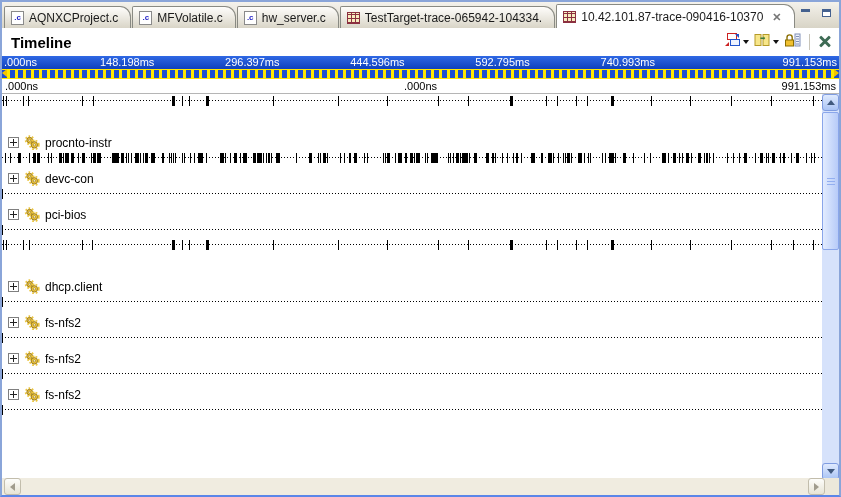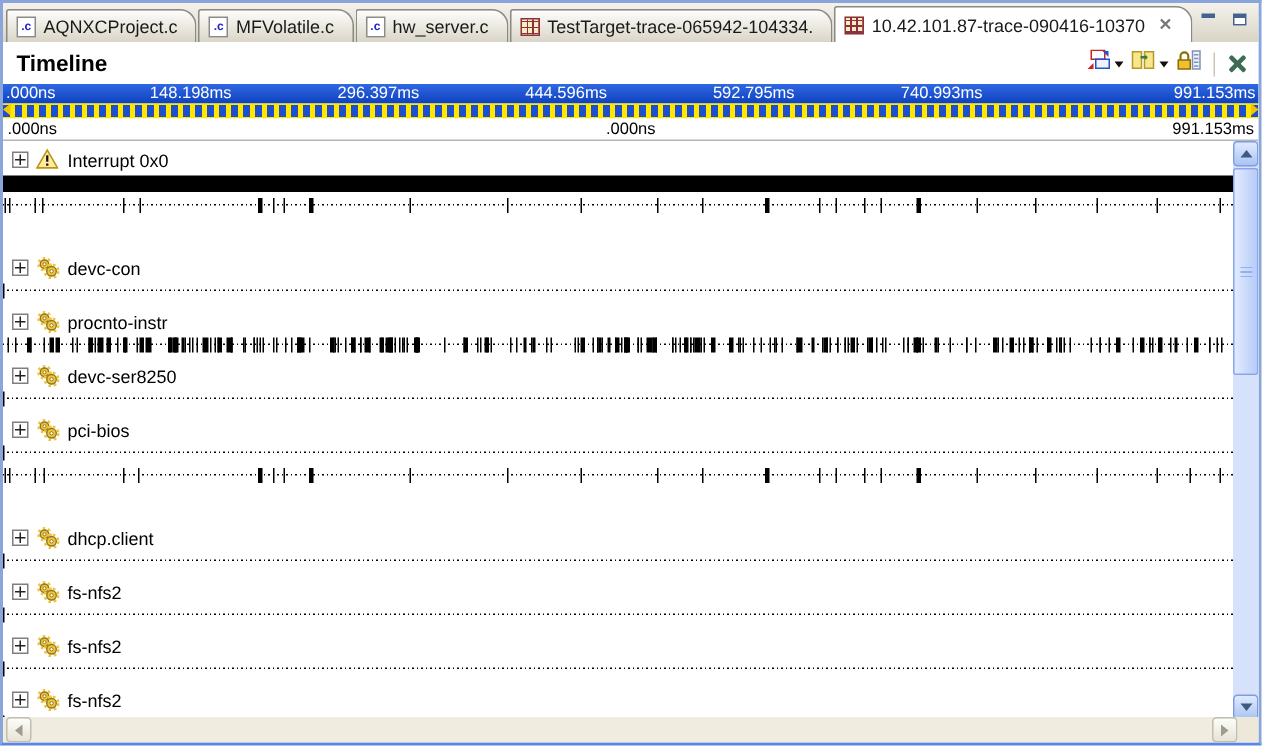--- a/index.html
+++ b/index.html
@@ -183,32 +183,20 @@
 
   <div class="subruler">
     <span class="sl">.000ns</span>
     <span class="sc">.000ns</span>
     <span class="sr">991.153ms</span>
   </div>
 
   <div class="content">
     <div id="rows">
         <div class="rowblock">
-          <div class="row-label">
-            <span class="plusbox"></span>
-            <span class="rowicon"><svg width="15" height="14" viewBox="0 0 14 13">
-                <path d="M7 1 L13.4 12 H0.6 Z" fill="#ffec9e" stroke="#b99712"></path>
-                <rect x="6.3" y="4.2" width="1.4" height="4" fill="#111"></rect>
-                <rect x="6.3" y="9.3" width="1.4" height="1.4" fill="#111"></rect>
-              </svg></span>
-            <span>Interrupt 0x0</span>
-          </div>
-          <div class="trace solid"></div>
-        </div>
-        <div class="rowblock">
           <div class="trace dotted">
             <span class="tick" style="left: 0.1%;"></span>
             <span class="tick" style="left: 0.5%;"></span>
             <span class="tick" style="left: 2.6%;"></span>
             <span class="tick" style="left: 3.2%;"></span>
             <span class="tick" style="left: 9.7%;"></span>
             <span class="tick" style="left: 11.1%;"></span>
             <span class="tick thick" style="left: 20.7%;"></span>
             <span class="tick" style="left: 22%;"></span>
             <span class="tick" style="left: 22.8%;"></span>
@@ -222,37 +210,20 @@
             <span class="tick" style="left: 66.3%;"></span>
             <span class="tick" style="left: 67.7%;"></span>
             <span class="tick" style="left: 70%;"></span>
             <span class="tick" style="left: 71.3%;"></span>
             <span class="tick thick" style="left: 74.3%;"></span>
             <span class="tick" style="left: 79.1%;"></span>
             <span class="tick" style="left: 83.9%;"></span>
             <span class="tick" style="left: 88.9%;"></span>
             <span class="tick" style="left: 93.8%;"></span>
             <span class="tick" style="left: 98.9%;"></span>
-          </div>
-        </div>
-        <div class="rowblock">
-          <div class="row-label">
-            <span class="plusbox"></span>
-            <span class="rowicon"><svg width="16" height="15" viewBox="0 0 16 16">
-                <circle cx="5.5" cy="5.5" r="4.3" fill="none" stroke="#ecc63e" stroke-width="1.8" stroke-dasharray="1.8 1.9"></circle>
-                <circle cx="5.5" cy="5.5" r="3" fill="#ecc63e" stroke="#96751a"></circle>
-                <circle cx="5.5" cy="5.5" r="1.1" fill="#fff" stroke="#96751a" stroke-width="0.7"></circle>
-                <circle cx="10.5" cy="10.5" r="4.8" fill="none" stroke="#ecc63e" stroke-width="1.8" stroke-dasharray="1.9 2"></circle>
-                <circle cx="10.5" cy="10.5" r="3.4" fill="#ecc63e" stroke="#96751a"></circle>
-                <circle cx="10.5" cy="10.5" r="1.2" fill="#fff" stroke="#96751a" stroke-width="0.7"></circle>
-              </svg></span>
-            <span>devc-con</span>
-          </div>
-          <div class="trace dotted">
-            <span class="tick" style="left: 0%;"></span>
           </div>
         </div>
         <div class="rowblock">
           <div class="row-label">
             <span class="plusbox"></span>
             <span class="rowicon"><svg width="16" height="15" viewBox="0 0 16 16">
                 <circle cx="5.5" cy="5.5" r="4.3" fill="none" stroke="#ecc63e" stroke-width="1.8" stroke-dasharray="1.8 1.9"></circle>
                 <circle cx="5.5" cy="5.5" r="3" fill="#ecc63e" stroke="#96751a"></circle>
                 <circle cx="5.5" cy="5.5" r="1.1" fill="#fff" stroke="#96751a" stroke-width="0.7"></circle>
                 <circle cx="10.5" cy="10.5" r="4.8" fill="none" stroke="#ecc63e" stroke-width="1.8" stroke-dasharray="1.9 2"></circle>
@@ -498,21 +469,21 @@
           <div class="row-label">
             <span class="plusbox"></span>
             <span class="rowicon"><svg width="16" height="15" viewBox="0 0 16 16">
                 <circle cx="5.5" cy="5.5" r="4.3" fill="none" stroke="#ecc63e" stroke-width="1.8" stroke-dasharray="1.8 1.9"></circle>
                 <circle cx="5.5" cy="5.5" r="3" fill="#ecc63e" stroke="#96751a"></circle>
                 <circle cx="5.5" cy="5.5" r="1.1" fill="#fff" stroke="#96751a" stroke-width="0.7"></circle>
                 <circle cx="10.5" cy="10.5" r="4.8" fill="none" stroke="#ecc63e" stroke-width="1.8" stroke-dasharray="1.9 2"></circle>
                 <circle cx="10.5" cy="10.5" r="3.4" fill="#ecc63e" stroke="#96751a"></circle>
                 <circle cx="10.5" cy="10.5" r="1.2" fill="#fff" stroke="#96751a" stroke-width="0.7"></circle>
               </svg></span>
-            <span>devc-ser8250</span>
+            <span>devc-con</span>
           </div>
           <div class="trace dotted">
             <span class="tick" style="left: 0%;"></span>
           </div>
         </div>
         <div class="rowblock">
           <div class="row-label">
             <span class="plusbox"></span>
             <span class="rowicon"><svg width="16" height="15" viewBox="0 0 16 16">
                 <circle cx="5.5" cy="5.5" r="4.3" fill="none" stroke="#ecc63e" stroke-width="1.8" stroke-dasharray="1.8 1.9"></circle>

